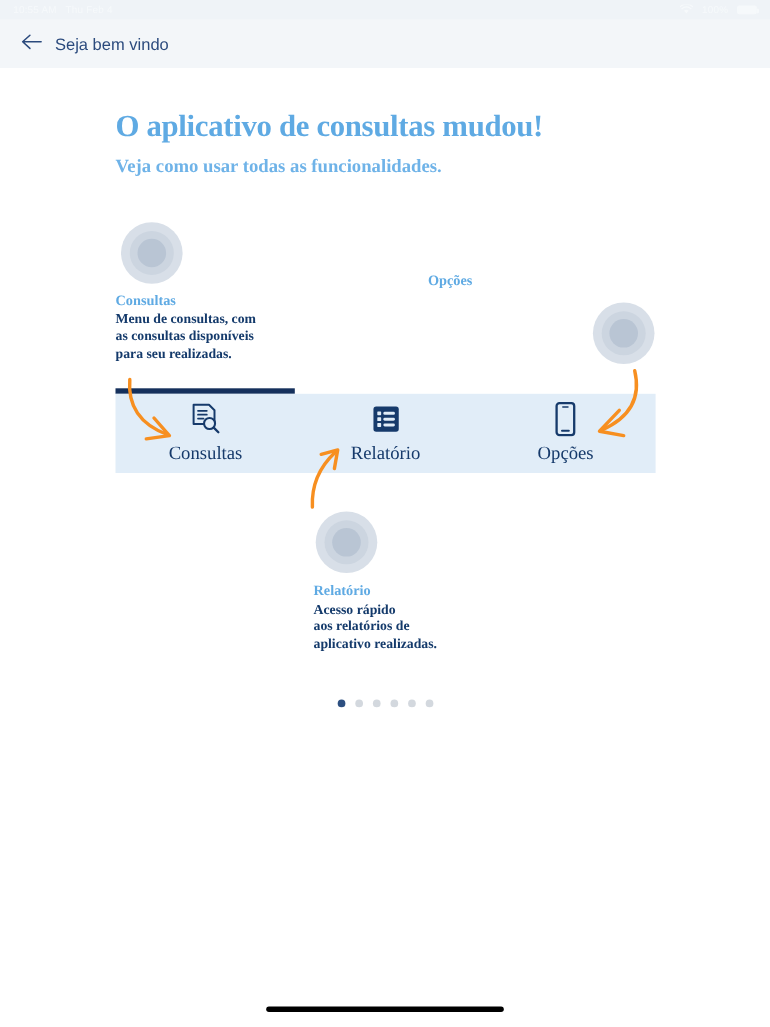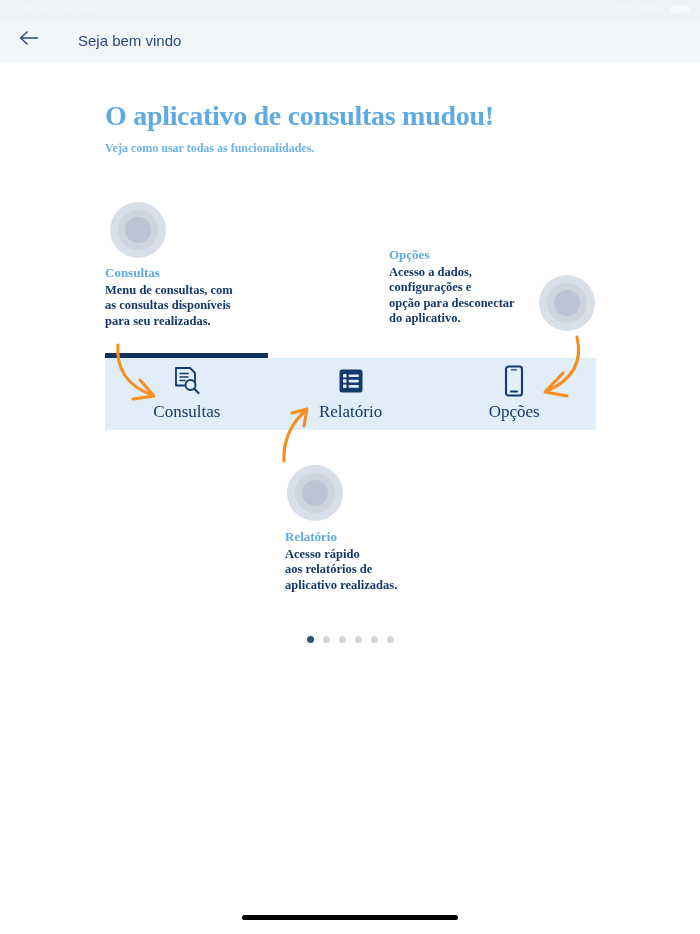--- a/index.html
+++ b/index.html
@@ -70,21 +70,21 @@
   .back-button {
     width: 34px; height: 34px;
     display: flex;
     align-items: center;
     justify-content: center;
     cursor: pointer;
   }
   .app-bar-title {
     font-size: 15px;
     color: #2b4a7d;
-    margin-left: 32px;
+    margin-left: 4px;
     font-weight: 400;
   }
 
   
   .content {
     position: absolute;
     top: 62px; left: 0;
     width: 700px;
     height: 872px;
     background: #ffffff;
@@ -98,21 +98,21 @@
     font-size: 28px;
     font-weight: bold;
     color: #5faae3;
     letter-spacing: -0.3px;
     white-space: nowrap;
   }
   .subhead {
     position: absolute;
     left: 105px;
     top: 79px;
-    font-size: 12px;
+    font-size: 17px;
     font-weight: bold;
     color: #6fb3e8;
     white-space: nowrap;
   }
 
   
   .marker {
     position: absolute;
     width: 56px; height: 56px;
     border-radius: 50%;
@@ -273,24 +273,20 @@
 
   <div class="callout callout-consultas">
     <div class="callout-title">Consultas</div>
     <div class="callout-body">Menu de consultas, com
 as consultas disponíveis
 para seu realizadas.</div>
   </div>
 
   <div class="callout callout-opcoes">
     <div class="callout-title">Opções</div>
-    <div class="callout-body">Acesso a dados,
-configurações e
-opção para desconectar
-do aplicativo.</div>
   </div>
 
   <div class="callout callout-relatorio">
     <div class="callout-title">Relatório</div>
     <div class="callout-body">Acesso rápido
 aos relatórios de
 aplicativo realizadas.</div>
   </div>
 
   <div class="tab-indicator"></div>

